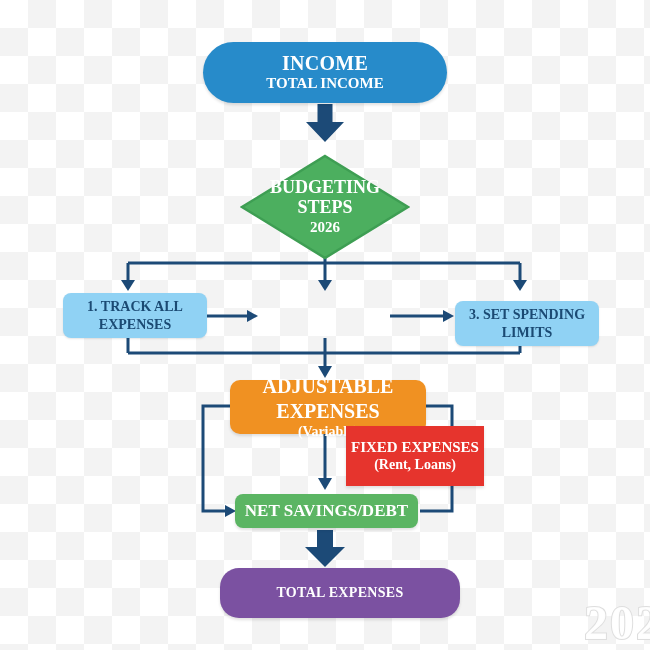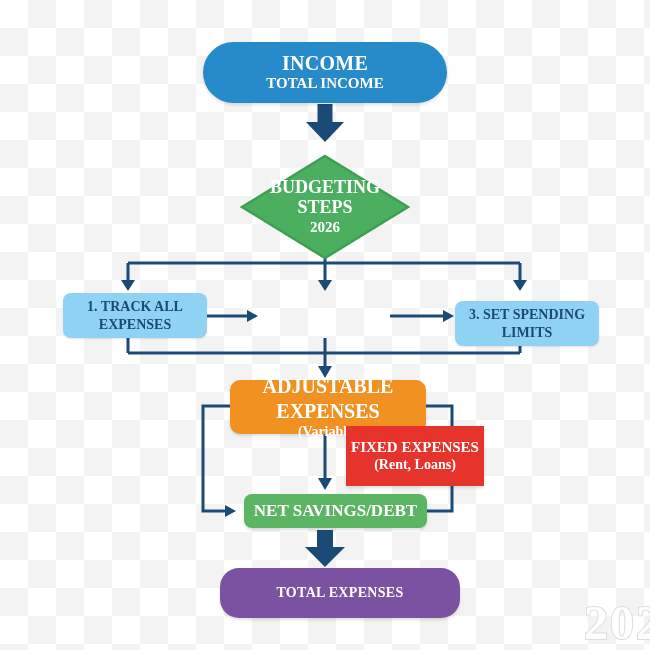--- a/index.html
+++ b/index.html
@@ -35,21 +35,21 @@
   .step{width:144px;height:45px;border-radius:8px;background:var(--step-blue);color:var(--step-text);font-size:14px;line-height:1.25;box-shadow:0 1px 2px rgba(0,0,0,0.1);}
   .step1{left:63px;top:293px;}
   .step2{left:260px;top:293px;}
   .step3{left:455px;top:301px;}
   .adjustable{left:230px;top:380px;width:196px;height:54px;border-radius:10px;background:var(--orange);}
   .adjustable .t1{font-size:20px;line-height:1.25;}
   .adjustable .t2{font-size:14px;line-height:1.2;}
   .fixed{left:346px;top:426px;width:138px;height:60px;border-radius:0;background:var(--red);z-index:3;}
   .fixed .t1{font-size:15px;line-height:1.25;}
   .fixed .t2{font-size:14px;line-height:1.2;text-align:center;}
-  .net{left:244px;top:494px;width:183px;height:34px;border-radius:8px;background:var(--net-green);font-size:17px;}
+  .net{left:235px;top:494px;width:183px;height:34px;border-radius:8px;background:var(--net-green);font-size:17px;}
   .total{left:220px;top:568px;width:240px;height:50px;border-radius:19px;background:var(--purple);font-size:14px;letter-spacing:.3px;}
   .watermark{
     position:absolute;right:10px;bottom:0px;z-index:0;
     font-size:48px;font-weight:bold;letter-spacing:2px;
     color:rgba(255,255,255,0.95);
     -webkit-text-stroke:2px var(--watermark);
     paint-order:stroke fill;
   }
 </style>
 </head>

